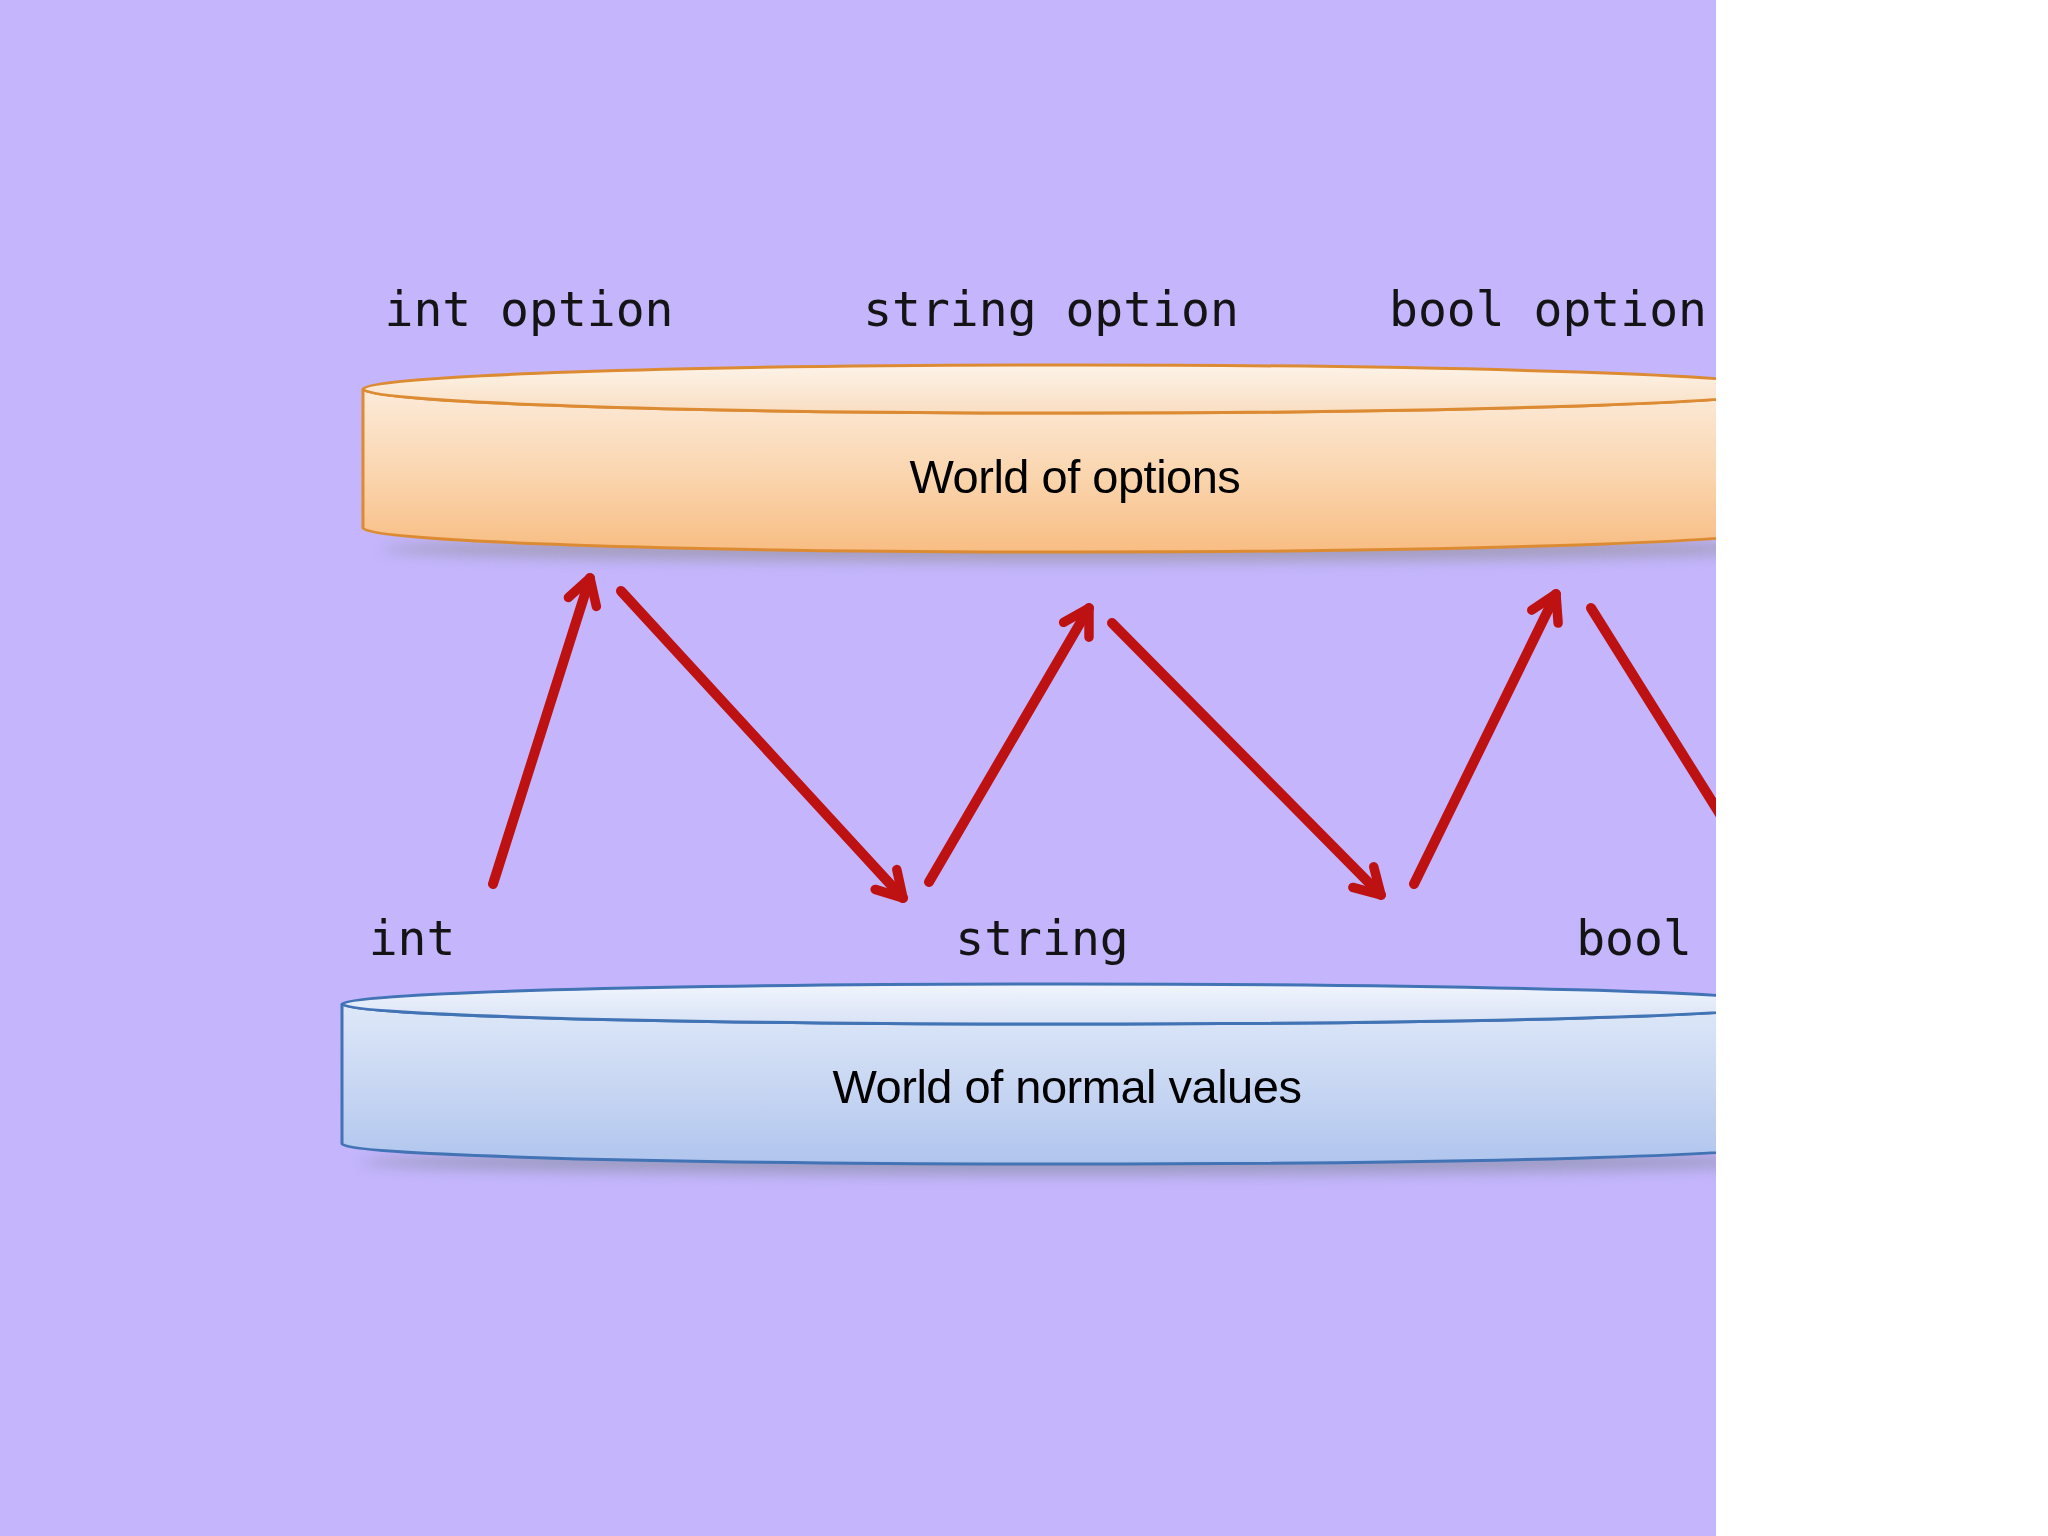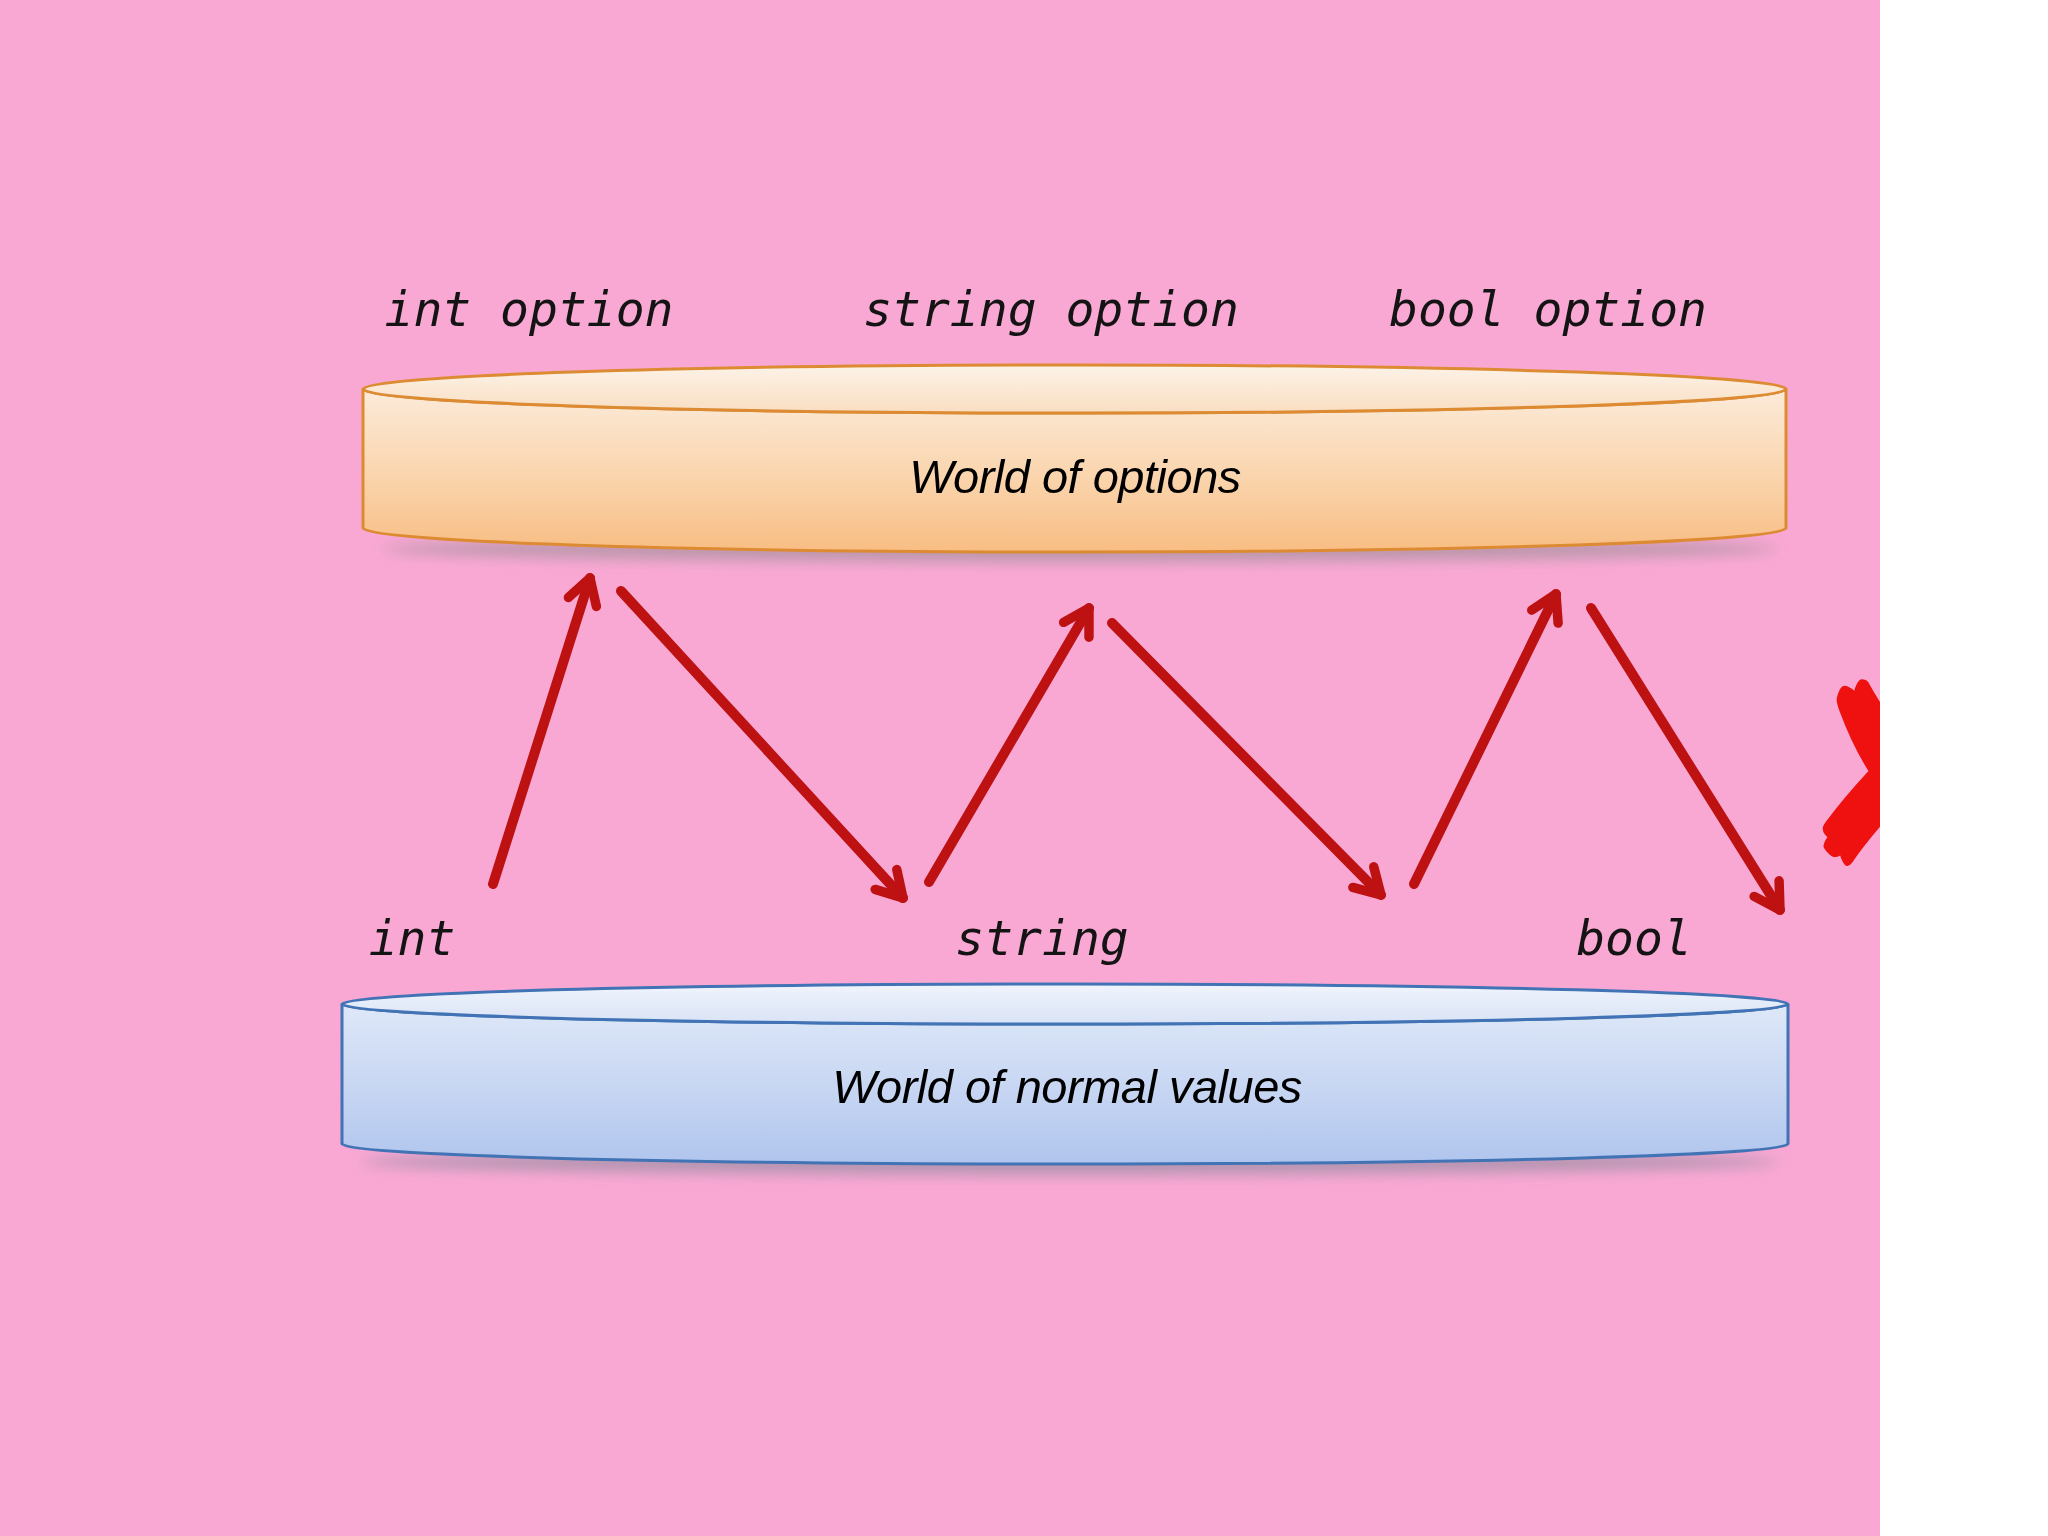--- a/index.html
+++ b/index.html
@@ -2,25 +2,24 @@
 <html><head>
 <meta charset="utf-8">
 <style>
   html, body {
     margin: 0;
     padding: 0;
     background: #ffffff;
   }
   .canvas {
     position: relative;
-    width: 1880px;
+    width: 1716px;
     height: 1536px;
-    background: #f9a8d4;
+    background: #c4b5fd;
     overflow: hidden;
-    font-style: italic;
   }
   svg { display: block; }
   .mono-label {
     font-family: "DejaVu Sans Mono", "Liberation Mono", monospace;
     font-size: 48px;
     fill: #141414;
   }
   .world-label {
     font-family: "Liberation Sans", "DejaVu Sans", sans-serif;
     font-size: 47px;

